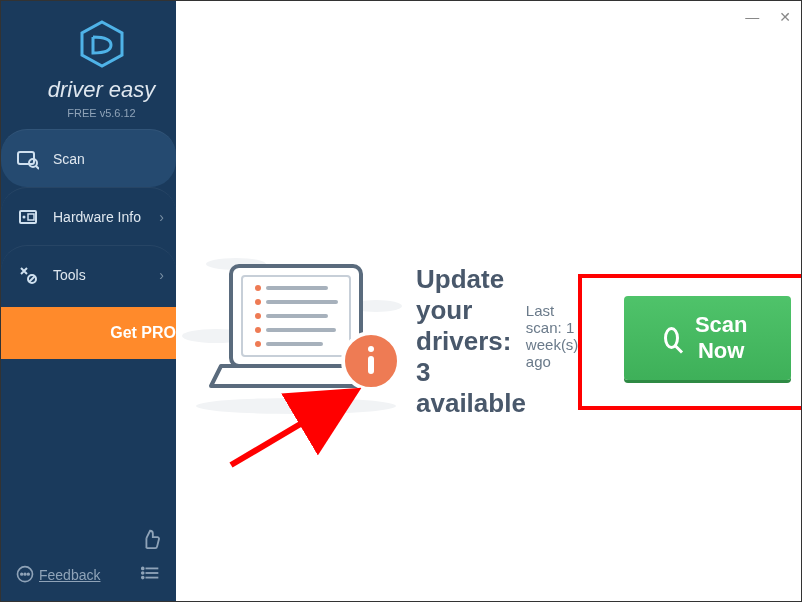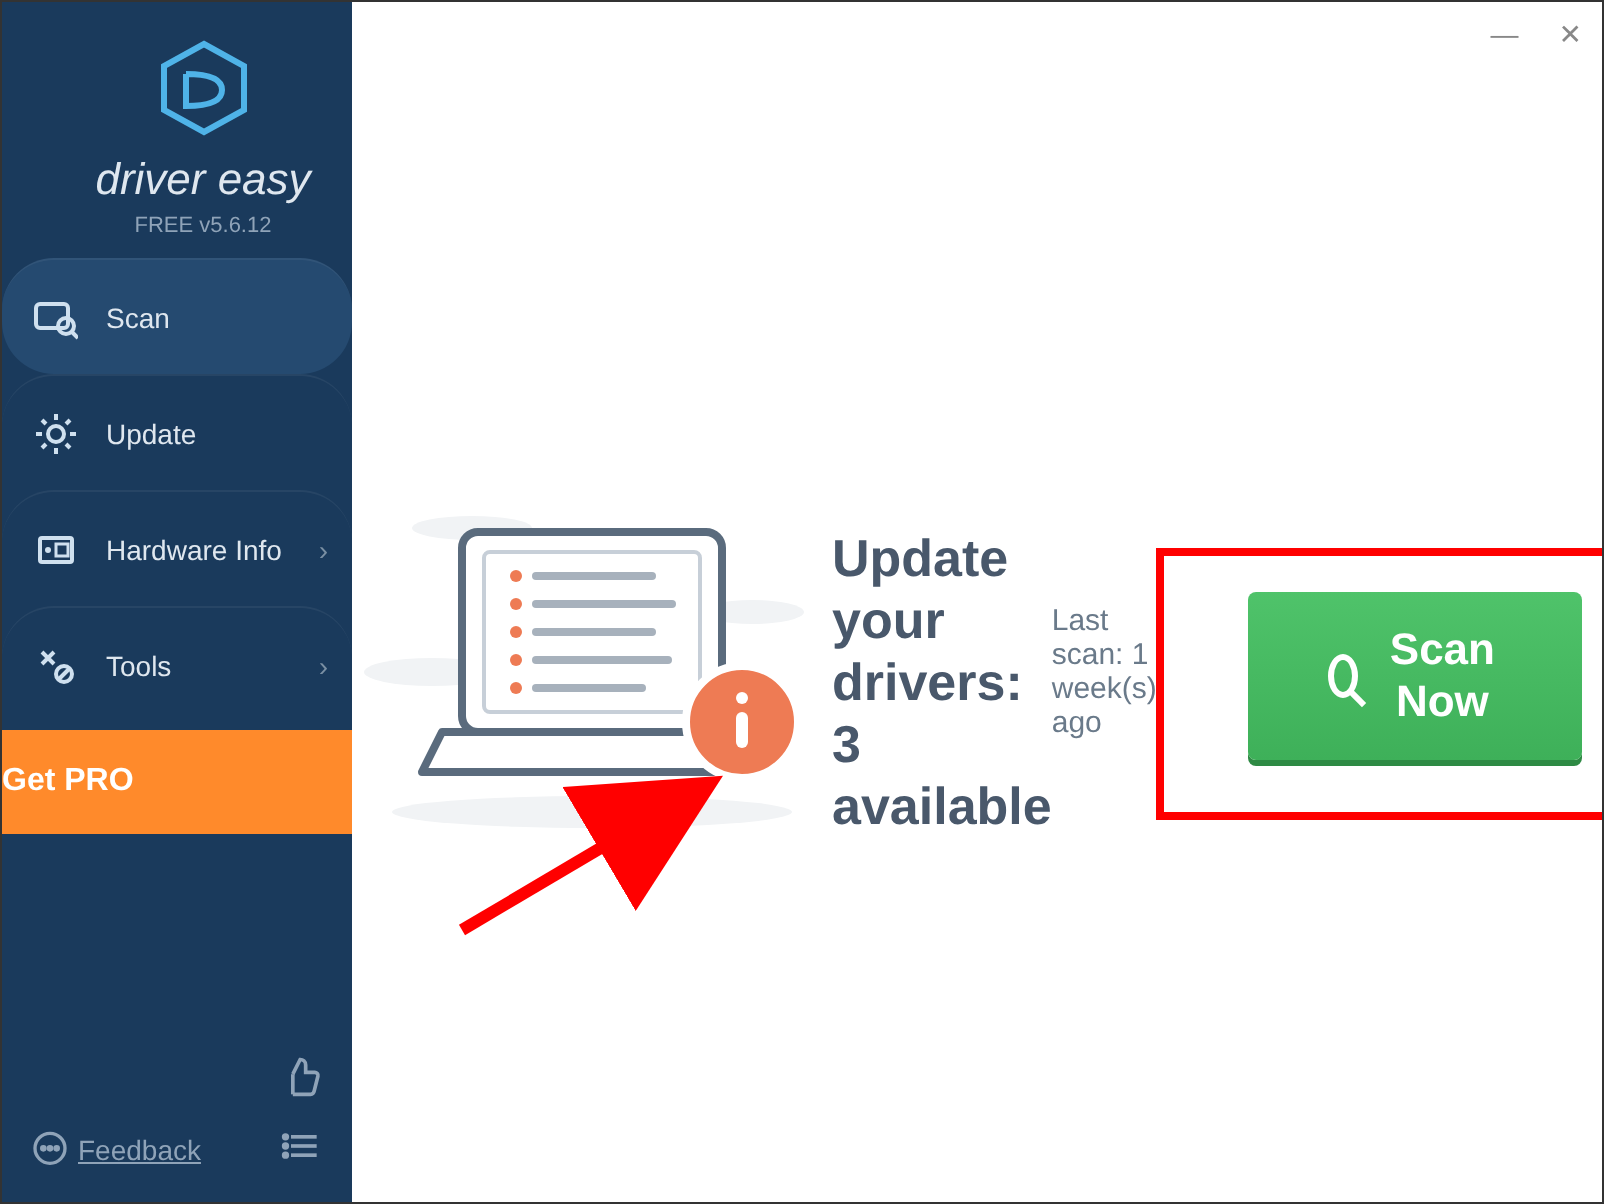--- a/index.html
+++ b/index.html
@@ -82,21 +82,21 @@
 }
 .nav-item.active { background: #254a70; }
 
 .getpro {
   margin-top: 4px;
   height: 52px;
   background: #ff8a2b;
   color: #fff;
   display: flex;
   align-items: center;
-  justify-content: flex-start;
+  justify-content: flex-end;
   font-weight: bold;
   font-size: 16px;
   cursor: pointer;
 }
 
 .sidebar-bottom {
   margin-top: auto;
   padding: 12px 14px 14px 14px;
 }
 .thumb-row { text-align: right; padding-bottom: 8px; }
@@ -198,38 +198,20 @@
   <div class="nav">
     <div class="nav-item active">
       <span class="nav-icon">
         <svg width="22" height="22" viewBox="0 0 22 22">
             <rect x="1" y="4" width="16" height="12" rx="2" fill="none" stroke="#cfe0ef" stroke-width="2"></rect>
             <circle cx="16" cy="15" r="4" fill="none" stroke="#cfe0ef" stroke-width="2"></circle>
             <line x1="19" y1="18" x2="22" y2="21" stroke="#cfe0ef" stroke-width="2"></line>
           </svg>
       </span>
       <span>Scan</span>
-    </div>
-    <div class="nav-item">
-      <span class="nav-icon">
-        <svg width="22" height="22" viewBox="0 0 22 22">
-            <circle cx="11" cy="11" r="4" fill="none" stroke="#cfe0ef" stroke-width="2"></circle>
-            <g stroke="#cfe0ef" stroke-width="2">
-              <line x1="11" y1="1" x2="11" y2="4"></line>
-              <line x1="11" y1="18" x2="11" y2="21"></line>
-              <line x1="1" y1="11" x2="4" y2="11"></line>
-              <line x1="18" y1="11" x2="21" y2="11"></line>
-              <line x1="4" y1="4" x2="6" y2="6"></line>
-              <line x1="16" y1="16" x2="18" y2="18"></line>
-              <line x1="4" y1="18" x2="6" y2="16"></line>
-              <line x1="16" y1="6" x2="18" y2="4"></line>
-            </g>
-          </svg>
-      </span>
-      <span>Update</span>
     </div>
     <div class="nav-item">
       <span class="nav-icon">
         <svg width="22" height="22" viewBox="0 0 22 22">
             <rect x="3" y="5" width="16" height="12" rx="1" fill="none" stroke="#cfe0ef" stroke-width="2"></rect>
             <circle cx="7" cy="11" r="1.5" fill="#cfe0ef"></circle>
             <rect x="11" y="8" width="6" height="6" fill="none" stroke="#cfe0ef" stroke-width="1.5"></rect>
           </svg>
       </span>
       <span>Hardware Info</span>

